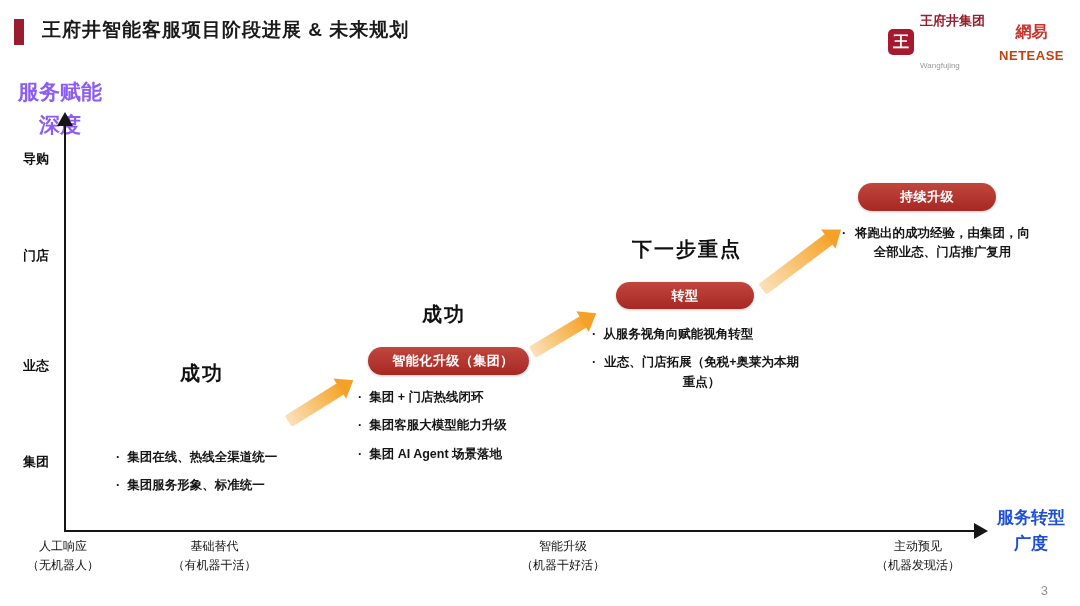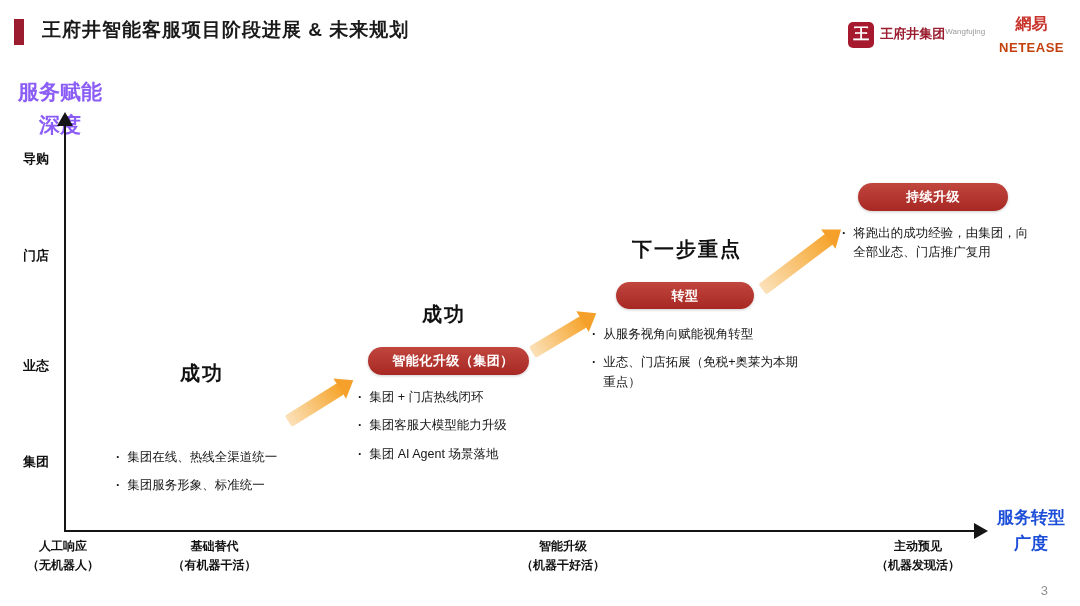--- a/index.html
+++ b/index.html
@@ -6,21 +6,21 @@
   body { width:1080px; height:606px; font-family:"Liberation Sans","DejaVu Sans",sans-serif; }
   .slide { position:relative; width:1080px; height:606px; background:#ffffff; overflow:hidden; }
 
   
   .title-bar { position:absolute; left:14px; top:19px; width:10px; height:26px; background:#9a1c2e; }
   .title { position:absolute; left:42px; top:17px; margin:0; font-size:19px; font-weight:bold; color:#1a1a1a; letter-spacing:1px; }
 
   .logos { position:absolute; top:14px; right:16px; display:flex; align-items:center; gap:14px; }
   .wf-logo { display:flex; align-items:center; gap:6px; }
   .wf-icon { width:26px; height:26px; background:#a6192e; color:#fff; border-radius:5px; display:flex; align-items:center; justify-content:center; font-size:16px; font-weight:bold; }
-  .wf-text { display:flex; flex-direction:row; line-height:1.15; }
+  .wf-text { display:flex; flex-direction:column; line-height:1.15;gap:32px; }
   .wf-name { font-size:13px; font-weight:bold; color:#9a1c2e; }
   .wf-sub  { font-size:8px; color:#999; }
   .ne-logo { display:flex; align-items:center; gap:5px;flex-direction:column; }
   .ne-cn { font-size:16px; font-weight:bold; color:#c8332b; }
   .ne-en { font-size:13px; font-weight:bold; color:#c2410c; letter-spacing:0.5px; }
 
   
   .y-axis { position:absolute; left:64px; top:126px; width:2px; height:406px; background:#151515; }
   .y-arrowhead { position:absolute; left:57px; top:112px; width:0; height:0;
                  border-left:8px solid transparent; border-right:8px solid transparent; border-bottom:14px solid #151515; }
@@ -29,44 +29,44 @@
                  border-top:8px solid transparent; border-bottom:8px solid transparent; border-left:14px solid #151515; }
 
   .y-title { position:absolute; left:8px; top:76px; width:104px; text-align:center;
              font-size:21px; font-weight:bold; color:#8b5cf6; line-height:1.55; }
   .x-title { position:absolute; left:983px; top:505px; width:96px; text-align:center;
              font-size:17px; font-weight:bold; color:#1d4ed8; line-height:1.5; }
 
   .y-label { position:absolute; left:16px; width:40px; text-align:center; font-size:13px; font-weight:bold; color:#111; }
   .yl0 { top:150px; } .yl1 { top:247px; } .yl2 { top:357px; } .yl3 { top:453px; }
 
-  .x-group { position:absolute; top:537px; text-align:center; font-size:12px; font-weight:bold; color:#111; line-height:1.6; }
+  .x-group { position:absolute; top:537px; text-align:center; font-size:12px; font-weight:normal; color:#111; line-height:1.6; }
   .xg0 { left:8px;   width:110px; }
   .xg1 { left:152px; width:125px; }
   .xg2 { left:498px; width:130px; }
   .xg3 { left:853px; width:130px; }
 
   
   .stage-heading { position:absolute; font-size:20px; font-weight:bold; color:#111; text-align:center; letter-spacing:2px; }
   .sh0 { left:122px; top:360px; width:160px; }
   .sh1 { left:368px; top:301px; width:152px; }
   .sh2 { left:602px; top:236px; width:170px; }
   .sh3 { left:858px; top:142px; width:138px; }
 
   .pill { position:absolute; height:28px; border-radius:14px;
           background:linear-gradient(180deg,#c0463e,#a82823);
           color:#fff; font-size:13px; font-weight:bold;
           display:flex; align-items:center; justify-content:center;
           box-shadow:0 1px 3px rgba(0,0,0,0.2); letter-spacing:0.5px; }
   .p0 { left:122px; top:407px; width:160px; }
   .p1 { left:368px; top:347px; width:152px;padding-left:9px; }
   .p2 { left:616px; top:282px; width:138px; height:27px; }
-  .p3 { left:858px; top:183px; width:150px; }
+  .p3 { left:858px; top:183px; width:138px; }
 
-  .bullets { position:absolute; color:#151515; font-size:12.5px; font-weight:400; }
+  .bullets { position:absolute; color:#151515; font-size:12.5px; font-weight:700;text-align:center; }
   .b0 { left:116px; top:448px; width:195px; }
   .b1 { left:358px; top:388px; width:200px; }
   .b2 { left:592px; top:325px; width:208px; }
   .b3 { left:842px; top:224px; width:190px; }
   .bullet { display:flex; line-height:1.55; margin-bottom:9px; }
   .bullet::before { content:"·"; font-weight:bold; margin-right:7px; flex:0 0 auto; }
 
   
   .arrow { position:absolute; display:flex; align-items:center; transform-origin:left center; }
   .arrow-shaft { height:13px; background:linear-gradient(90deg,#fbe1b9,#f6a52d); border-radius:2px; }

